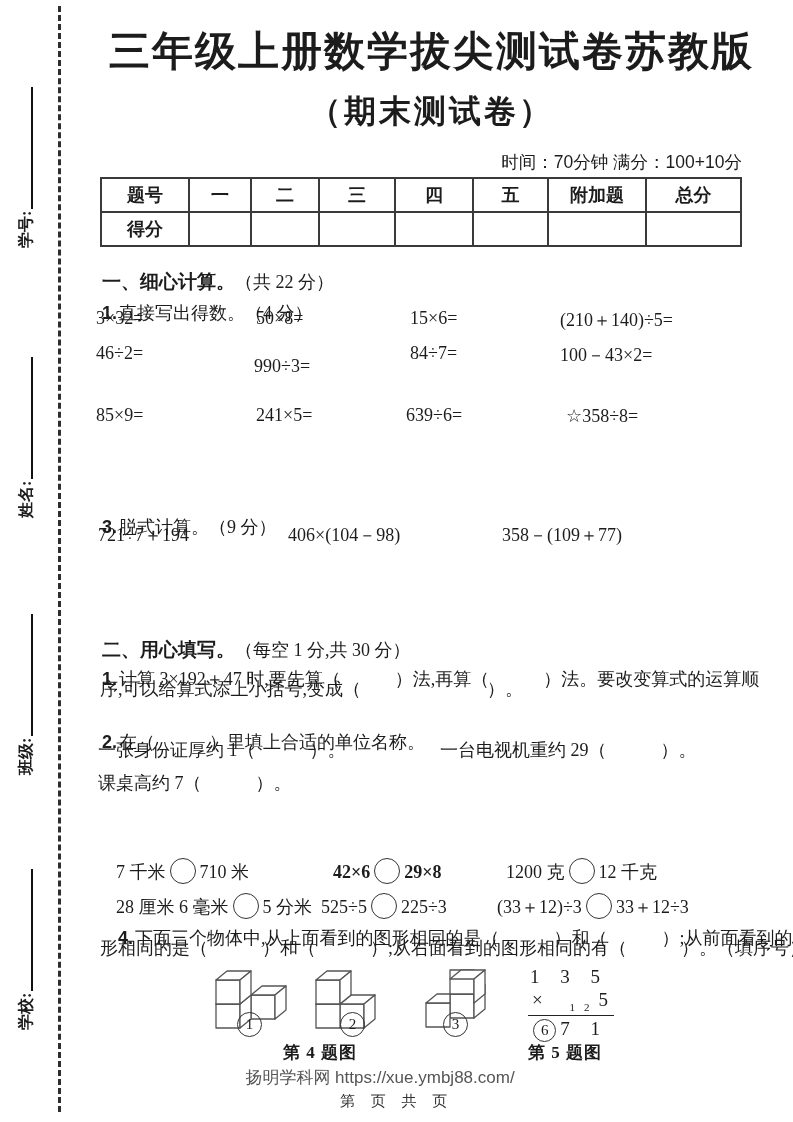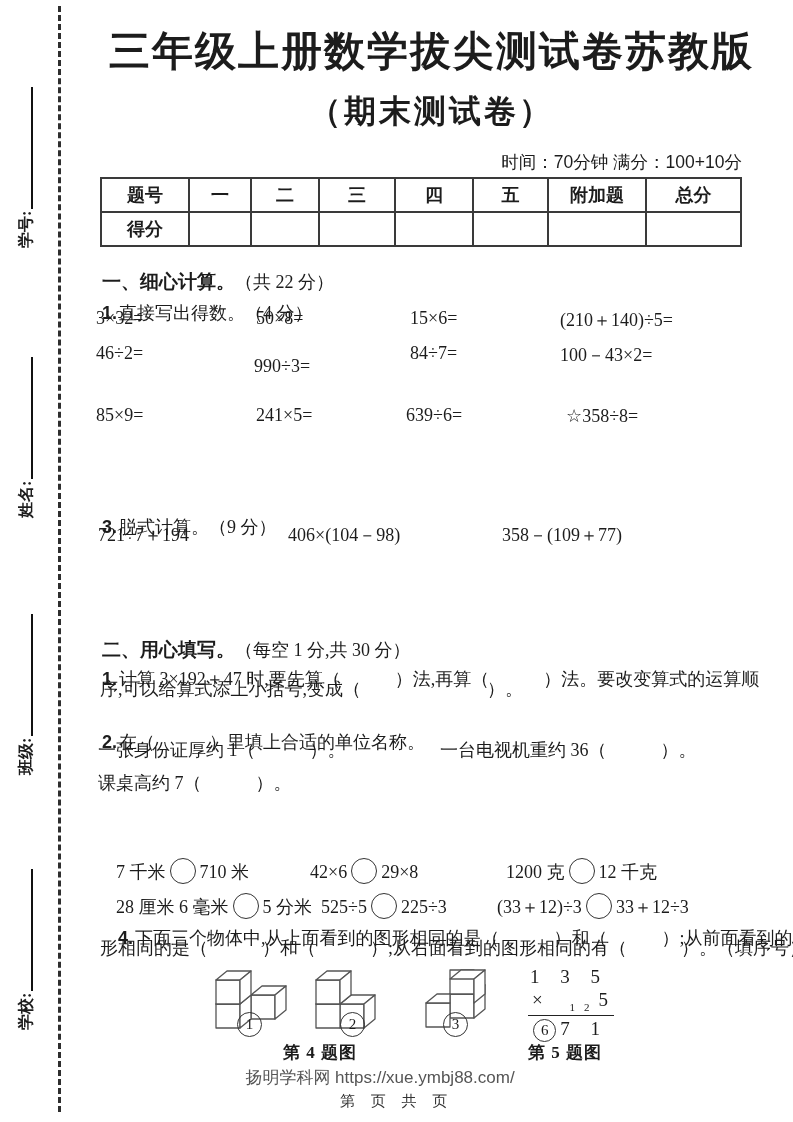--- a/index.html
+++ b/index.html
@@ -146,27 +146,27 @@
 
   <div class="line" style="left:84px;top:647px;">
     <b class="qnum sans">1.</b><span>计算 3×192＋47 时,要先算（　　　）法,再算（　　　）法。要改变算式的运算顺</span>
   </div>
   <div class="line" style="left:100px;top:679px;">序,可以给算式添上小括号,变成（　　　　　　　）。</div>
 
   <div class="line" style="left:84px;top:710px;">
     <b class="qnum sans">2.</b><span>在（　　　）里填上合适的单位名称。</span>
   </div>
   <div class="line" style="left:98px;top:740px;">一张身份证厚约 1（　　　）。</div>
-  <div class="line" style="left:440px;top:740px;">一台电视机重约 36（　　　）。</div>
+  <div class="line" style="left:440px;top:740px;">一台电视机重约 29（　　　）。</div>
   <div class="line" style="left:98px;top:773px;">课桌高约 7（　　　）。</div>
 
   <div class="line" style="left:98px;top:836px;">
     <span>7 千米</span><span class="cmp-circle"></span><span>710 米</span>
   </div>
-  <div class="line" style="left:292px;top:836px;">
+  <div class="line" style="left:315px;top:836px;font-weight:bold;">
     <span>42×6</span><span class="cmp-circle"></span><span>29×8</span>
   </div>
   <div class="line" style="left:488px;top:836px;">
     <span>1200 克</span><span class="cmp-circle"></span><span>12 千克</span>
   </div>
   <div class="line" style="left:98px;top:871px;">
     <span>28 厘米 6 毫米</span><span class="cmp-circle"></span><span>5 分米</span>
   </div>
   <div class="line" style="left:303px;top:871px;">
     <span>525÷5</span><span class="cmp-circle"></span><span>225÷3</span>

